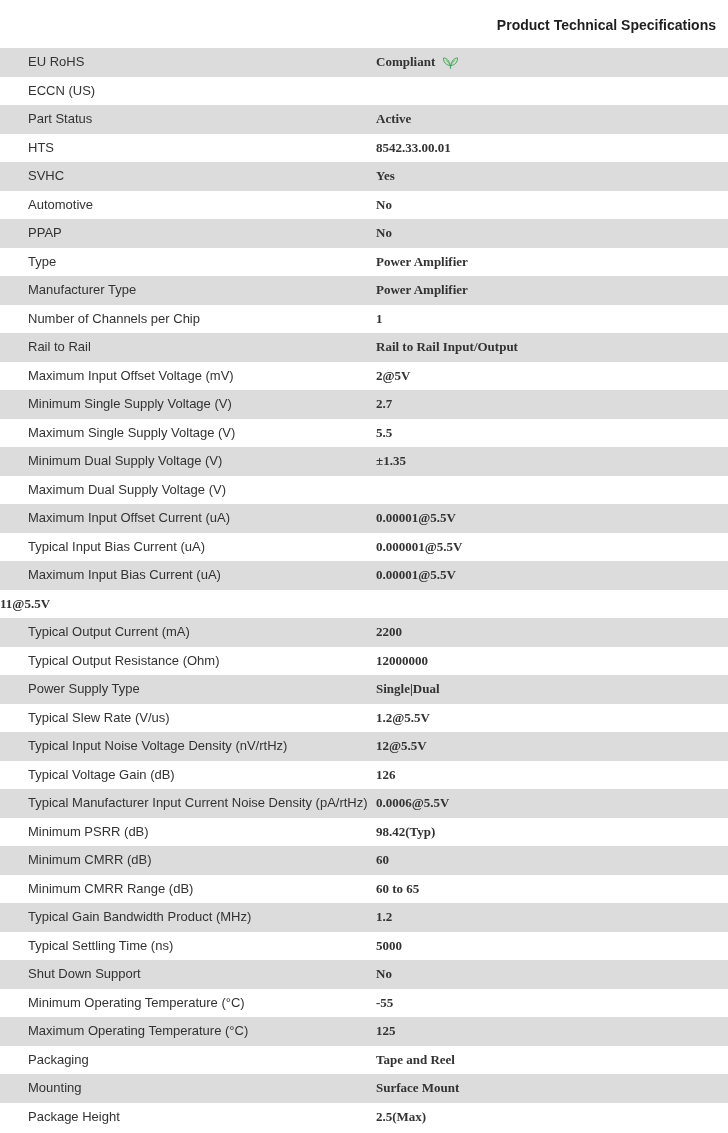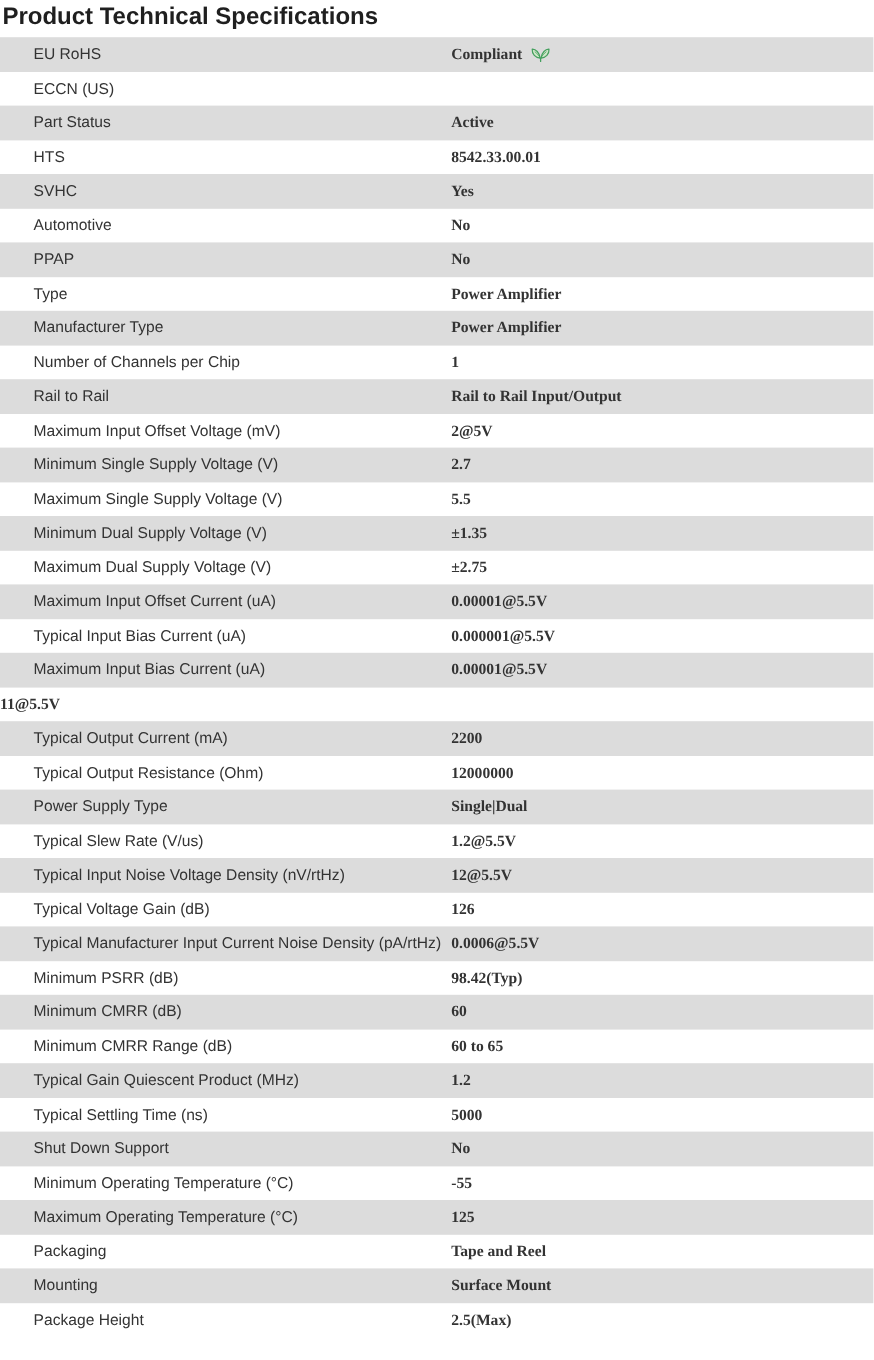--- a/index.html
+++ b/index.html
@@ -16,26 +16,27 @@
     background: #ffffff;
   }
   body {
     width: 728px;
     min-height: 1133px;
     font-family: "Liberation Sans", "DejaVu Sans", sans-serif;
     color: var(--text);
     overflow: hidden;
   }
   .page-title {
-    margin: 1px;
+    margin: 12px;
     padding: 2px 0 0 1px;
-    font-size: 20px;
+    font-size: 14px;
     line-height: 22px;
     font-weight: 700;
     color: var(--title);
+    text-align: right;
   }
   .spec-table {
     margin-top: 6px;
     width: 728px;
   }
   .spec-row {
     display: flex;
     align-items: flex-start;
     width: 100%;
   }
@@ -165,23 +166,20 @@
     </div>
   </div>
     <div class="spec-row alt">
     <div class="cell label">Minimum Dual Supply Voltage (V)</div>
     <div class="cell value">
       <span class="value-text">±1.35</span>
     </div>
   </div>
     <div class="spec-row">
     <div class="cell label">Maximum Dual Supply Voltage (V)</div>
-    <div class="cell value">
-      <span class="value-text">±2.75</span>
-    </div>
   </div>
     <div class="spec-row alt">
     <div class="cell label">Maximum Input Offset Current (uA)</div>
     <div class="cell value">
       <span class="value-text">0.00001@5.5V</span>
     </div>
   </div>
     <div class="spec-row">
     <div class="cell label">Typical Input Bias Current (uA)</div>
     <div class="cell value">
@@ -253,21 +251,21 @@
       <span class="value-text">60</span>
     </div>
   </div>
     <div class="spec-row">
     <div class="cell label">Minimum CMRR Range (dB)</div>
     <div class="cell value">
       <span class="value-text">60 to 65</span>
     </div>
   </div>
     <div class="spec-row alt">
-    <div class="cell label">Typical Gain Quiescent Product (MHz)</div>
+    <div class="cell label">Typical Gain Bandwidth Product (MHz)</div>
     <div class="cell value">
       <span class="value-text">1.2</span>
     </div>
   </div>
     <div class="spec-row">
     <div class="cell label">Typical Settling Time (ns)</div>
     <div class="cell value">
       <span class="value-text">5000</span>
     </div>
   </div>

